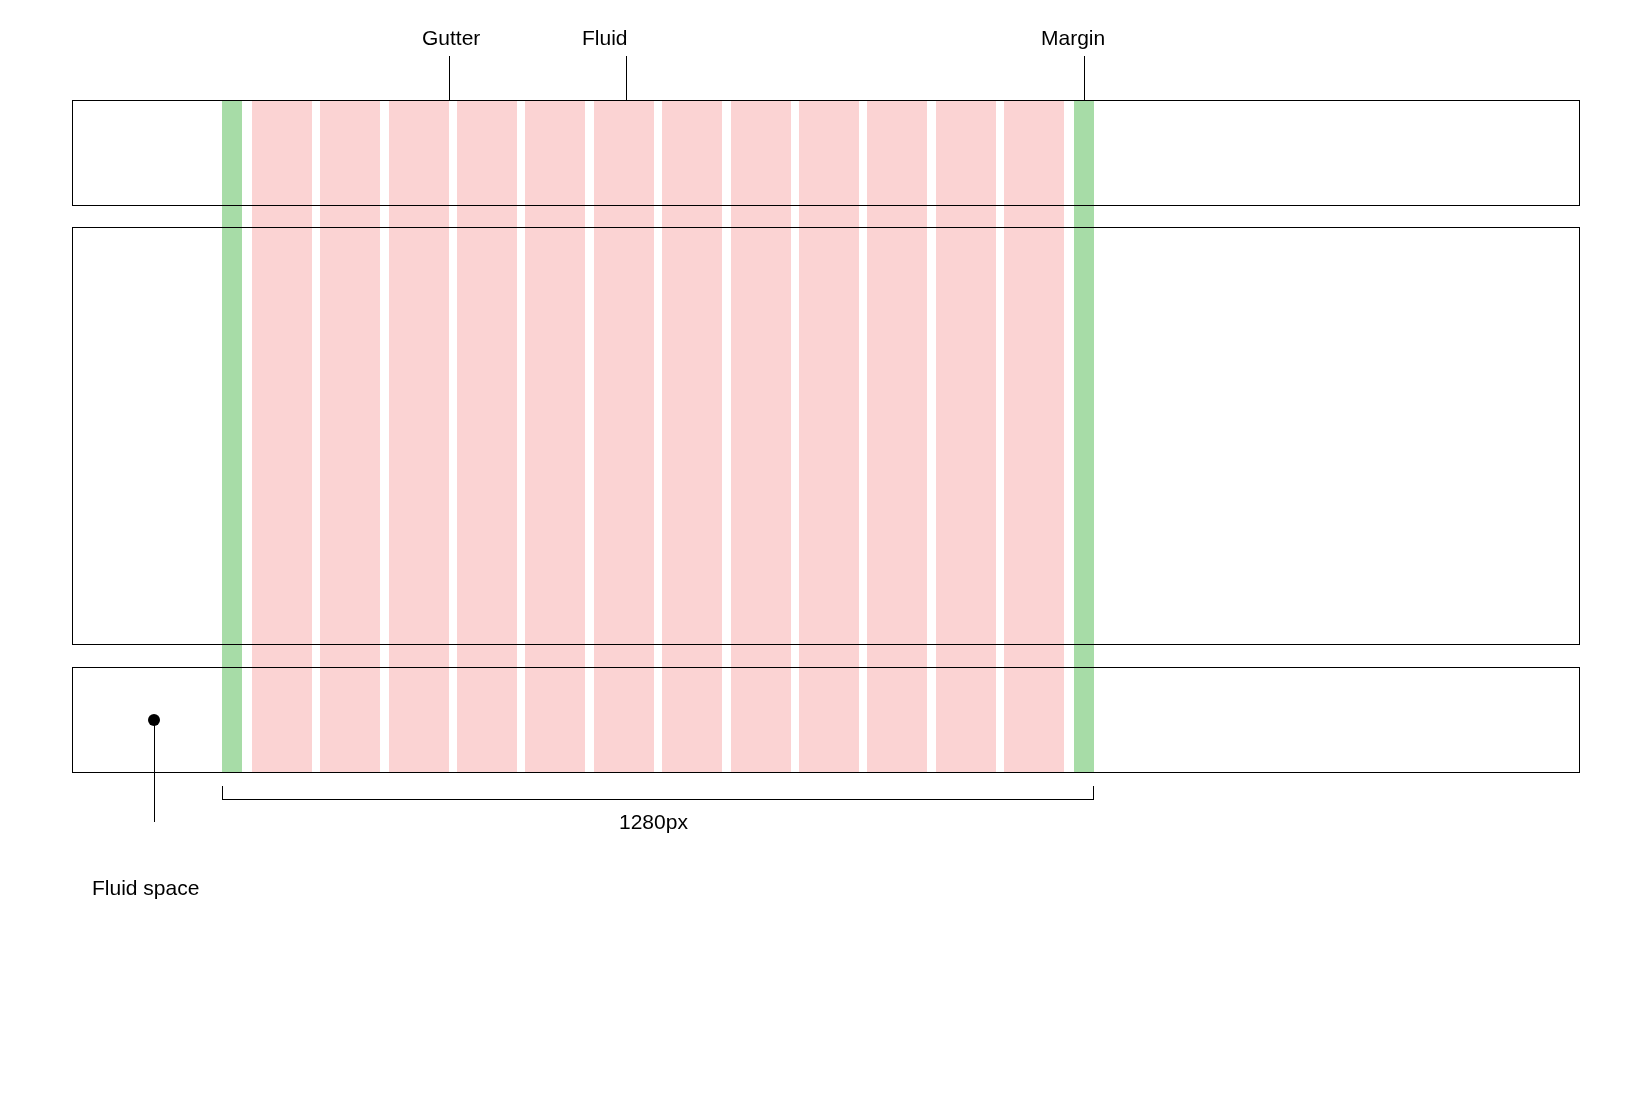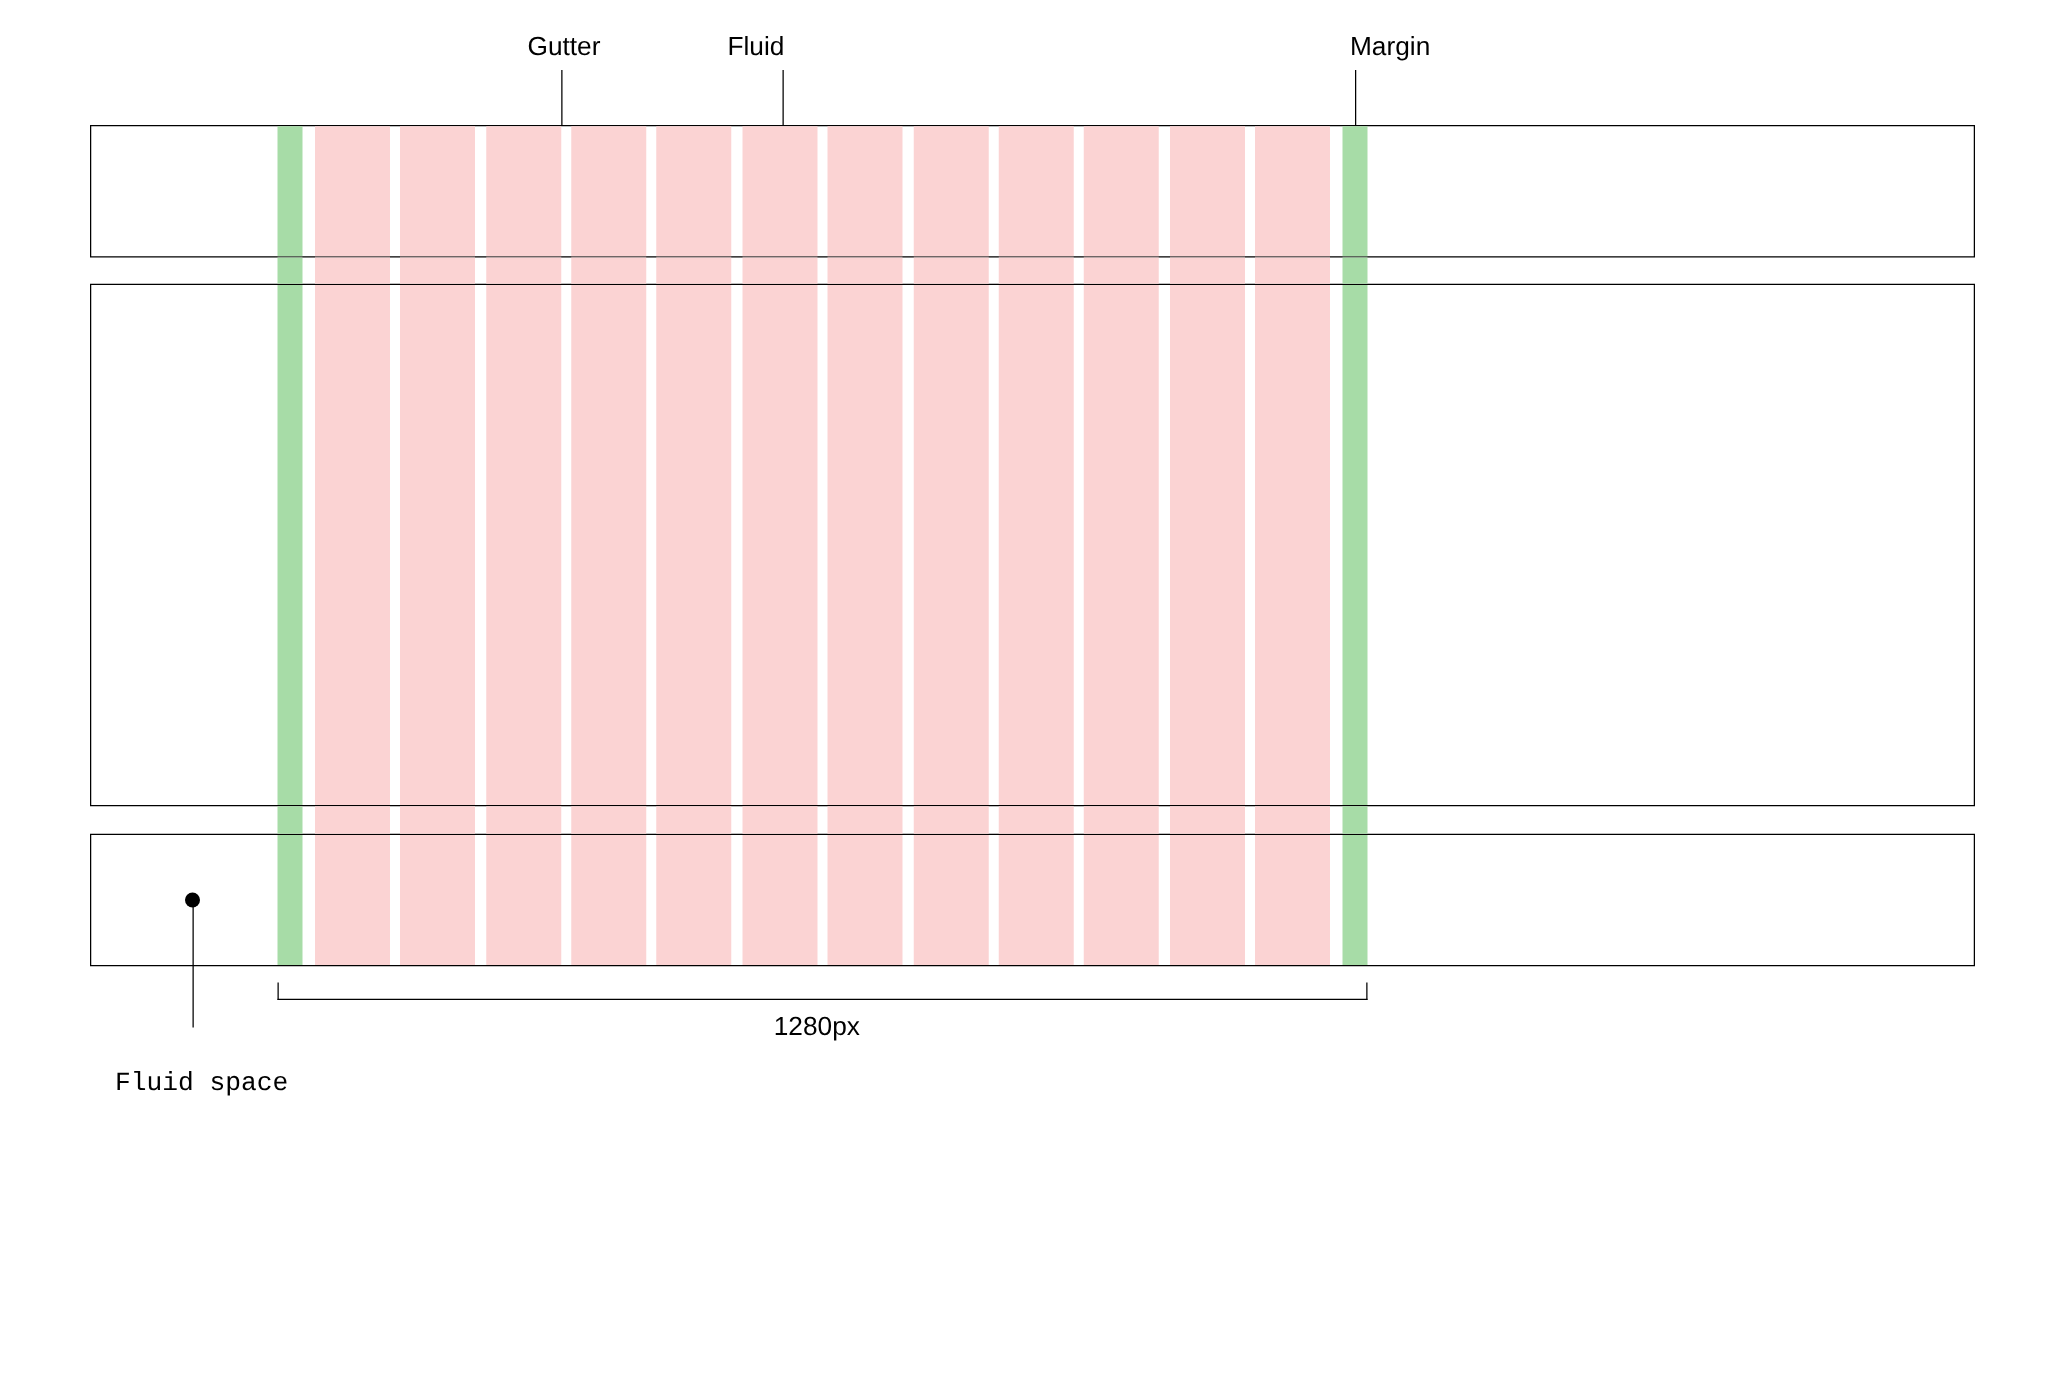--- a/index.html
+++ b/index.html
@@ -88,21 +88,21 @@
       border-bottom: 1px solid #000;
     }
   </style>
 </head>
 <body>
 
 <div class="canvas">
 
   <div class="label" style="left:422px; top:26px;">Gutter</div>
   <div class="label" style="left:582px; top:26px;">Fluid</div>
-  <div class="label" style="left:1080px; top:26px;text-align:right;">Margin</div>
+  <div class="label" style="left:1041px; top:26px;text-align:right;">Margin</div>
 
   <div class="pointer-line" style="left:449px; top:56px; height:96px;"></div>
   <div class="pointer-dot" style="left:449px; top:152px;"></div>
 
   <div class="pointer-line" style="left:626px; top:56px; height:96px;"></div>
   <div class="pointer-dot" style="left:626px; top:152px;"></div>
 
   <div class="pointer-line" style="left:1084px; top:56px; height:96px;"></div>
   <div class="pointer-dot" style="left:1084px; top:152px;"></div>
 
@@ -202,18 +202,18 @@
       <div class="column" style="width:60px;"></div>
       <div class="column" style="width:60px;"></div>
       <div class="column" style="width:60px;"></div>
       <div class="column" style="width:60px;"></div>
       <div class="column" style="width:60px;"></div>
     </div>
   </div>
 
   <div class="pointer-dot" style="left:154px; top:720px;"></div>
   <div class="pointer-line" style="left:154px; top:720px; height:102px;"></div>
-  <div class="label" style="left:92px; top:856px;font-family:Liberation Mono, monospace;">Fluid space</div>
+  <div class="label" style="left:92px; top:876px;">Fluid space</div>
 
   <div class="bracket" style="left:222px; top:786px; width:872px;"></div>
   <div class="label" style="left:619px; top:810px;">1280px</div>
 
 </div>
 
 </body></html>

